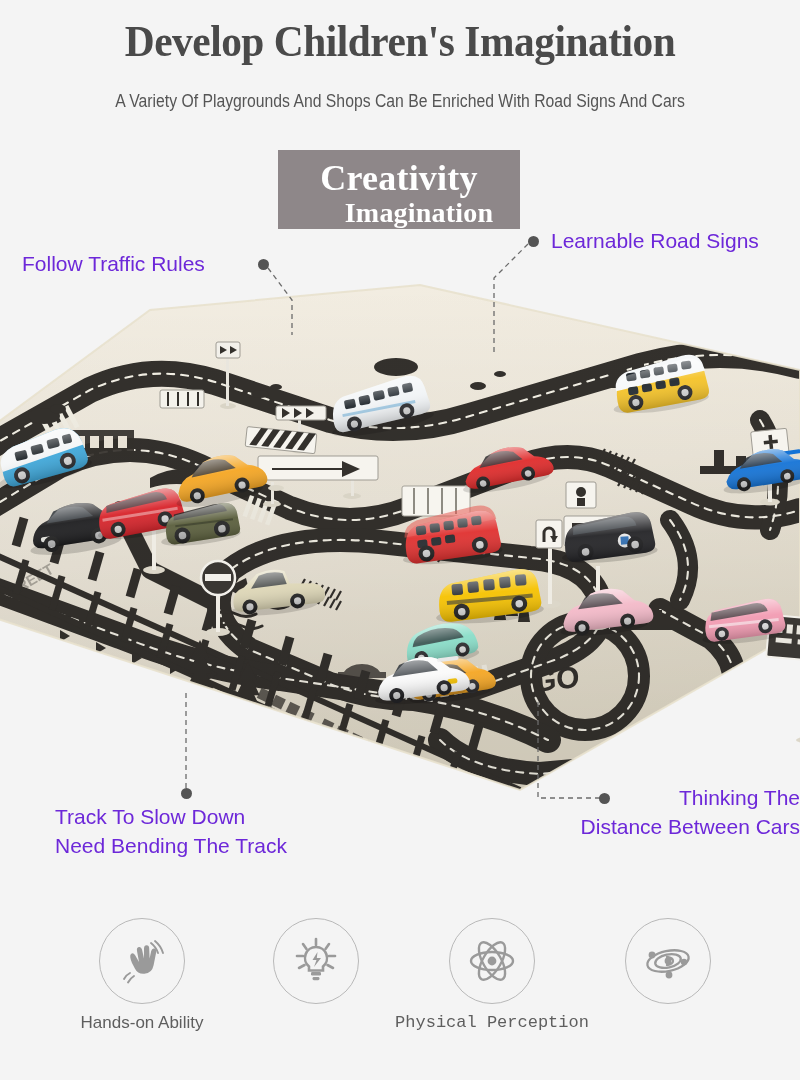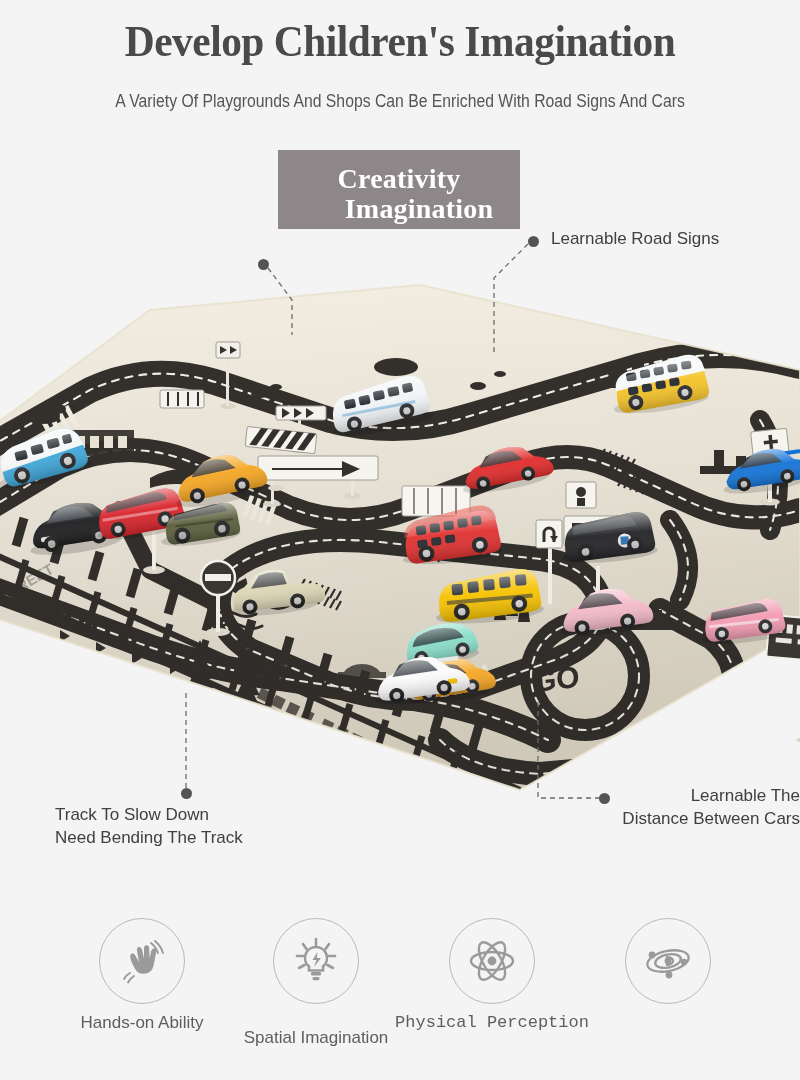--- a/index.html
+++ b/index.html
@@ -29,25 +29,25 @@
   }
 
   
   #badge{
     position:absolute;left:278px;top:150px;width:242px;height:79px;
     background:#8e8789;
     display:flex;flex-direction:column;align-items:center;justify-content:center;
     font-family:"Liberation Serif",serif;font-weight:700;
     color:#ffffff;line-height:1.05;
   }
-  #badge .l1{font-size:28px;letter-spacing:0.2px;margin-top:8px;}
+  #badge .l1{font-size:36px;letter-spacing:0.2px;margin-top:8px;}
   #badge .l2{font-size:28px;letter-spacing:0.2px;margin-left:40px;}
 
   
-  .callout{position:absolute;color:#404040;font-size:17px;white-space:nowrap;}
+  .callout{position:absolute;color:#6d28d9;font-size:21px;white-space:nowrap;}
   .callout.two{line-height:1.38;}
   #co-follow{left:22px;top:252px;}
   #co-signs{left:551px;top:229px;}
   #co-slow{left:55px;top:803px;text-align:left;}
   #co-dist{left:534px;top:784px;text-align:right;width:266px;}
 
   .dot{position:absolute;width:11px;height:11px;border-radius:50%;background:#545454;}
   #dot-follow{left:258px;top:259px;}
   #dot-signs{left:528px;top:236px;}
   #dot-slow{left:181px;top:788px;}
@@ -688,33 +688,34 @@
 
     <path d="M268,268 L292,300 L292,335" stroke="#6b6b6b" stroke-width="1.3" fill="none" stroke-dasharray="5 4"></path>
 
     <path d="M528,244 L494,278 L494,355" stroke="#6b6b6b" stroke-width="1.3" fill="none" stroke-dasharray="5 4"></path>
 
     <path d="M186,788 L186,690" stroke="#6b6b6b" stroke-width="1.3" fill="none" stroke-dasharray="5 4"></path>
 
     <path d="M600,798 L538,798 L538,700" stroke="#6b6b6b" stroke-width="1.3" fill="none" stroke-dasharray="5 4"></path>
   </svg>
 
+  <div class="callout" id="co-follow">Follow Traffic Rules</div>
   <div class="dot" id="dot-follow"></div>
 
   <div class="callout" id="co-signs">Learnable Road Signs</div>
   <div class="dot" id="dot-signs"></div>
 
   <div class="callout two" id="co-slow">
     <div>Track To Slow Down</div>
     <div>Need Bending The Track</div>
   </div>
   <div class="dot" id="dot-slow"></div>
 
   <div class="callout two" id="co-dist">
-    <div>Learnable The</div>
+    <div>Thinking The</div>
     <div>Distance Between Cars</div>
   </div>
   <div class="dot" id="dot-dist"></div>
 
   <div id="features">
 
     <div class="feat" id="feat-0">
       <div class="ring">
         <svg class="ico" width="48" height="48" viewBox="0 0 48 48">
           <g fill="#9a9a9a">
@@ -742,21 +743,20 @@
             <line x1="43" y1="19" x2="37" y2="19"></line>
             <line x1="7" y1="31" x2="12.5" y2="28"></line>
             <line x1="41" y1="31" x2="35.5" y2="28"></line>
           </g>
           <path d="M24,10 a11,11 0 0 1 7,19.5 v4 h-14 v-4 a11,11 0 0 1 7,-19.5 z" fill="none" stroke="#9a9a9a" stroke-width="2.6"></path>
           <rect x="19" y="35" width="10" height="3.4" rx="1.2" fill="#9a9a9a"></rect>
           <rect x="20.5" y="40" width="7" height="3.2" rx="1.4" fill="#9a9a9a"></rect>
           <path d="M25.5,15 l-5,8 h4 l-2.5,7 l7,-9 h-4.2 z" fill="#9a9a9a"></path>
         </svg>
       </div>
-      <div class="flabel">Spatial Imagination</div>
     </div>
 
     <div class="feat" id="feat-2">
       <div class="ring">
         <svg class="ico" width="50" height="50" viewBox="0 0 50 50">
           <g fill="none" stroke="#9a9a9a" stroke-width="2.4">
             <ellipse cx="25" cy="25" rx="21" ry="9"></ellipse>
             <ellipse cx="25" cy="25" rx="21" ry="9" transform="rotate(60 25 25)"></ellipse>
             <ellipse cx="25" cy="25" rx="21" ry="9" transform="rotate(120 25 25)"></ellipse>
           </g>

